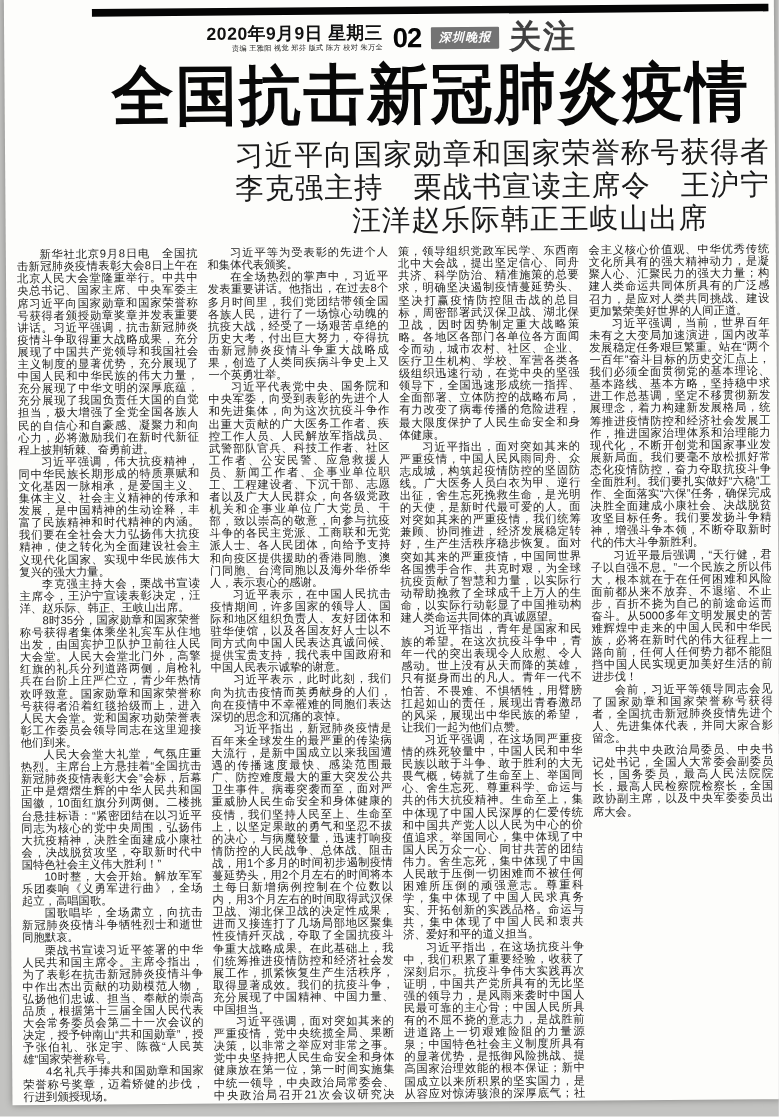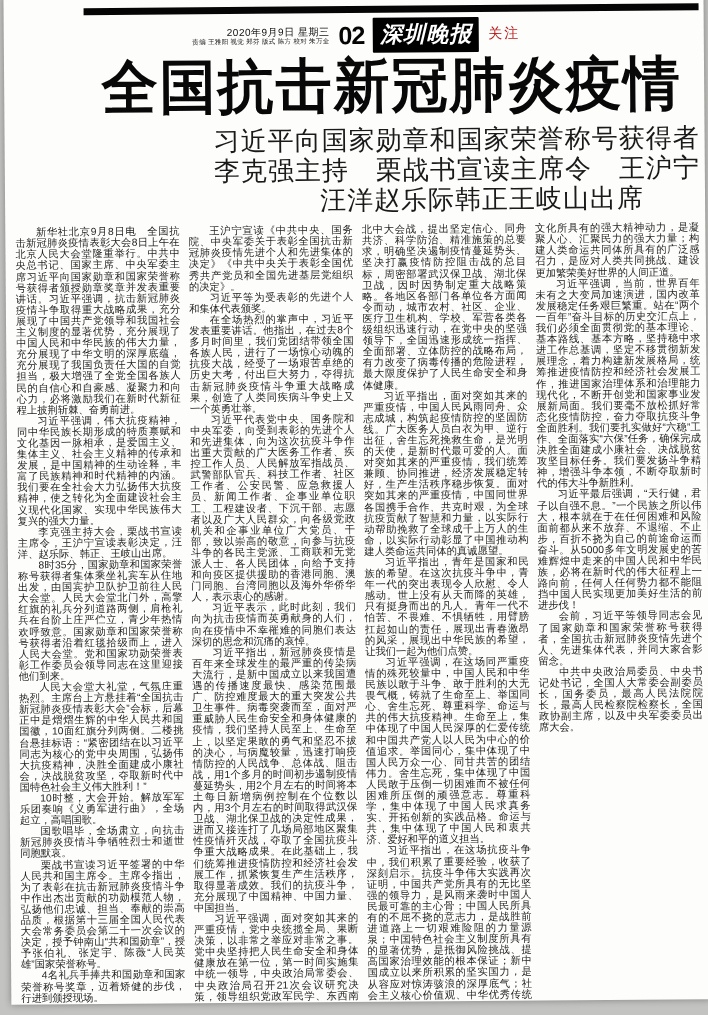--- a/index.html
+++ b/index.html
@@ -17,31 +17,31 @@
     overflow:hidden;
   }
   .content{position:absolute;left:8px;right:5px;top:12px;bottom:0;}
   .hdr{margin-left:72px;}
   .hdr-rule{height:7px;background:#050505;margin-bottom:5px;}
   .masthead{
     display:flex;align-items:center;justify-content:center;
     gap:9px;height:34px;margin-right:70px;
   }
   .dateblock{text-align:right;line-height:1.15;}
-  .dateline{font-size:10px;font-weight:normal;color:#111;letter-spacing:0.5px;}
+  .dateline{font-size:16px;font-weight:bold;color:#111;letter-spacing:0.5px;}
   .credits{font-size:6.5px;color:#222;letter-spacing:0.3px;}
   .pagenum{font-size:25px;font-weight:900;color:#050505;letter-spacing:-1px;}
   .paperlogo{
-    background:#000000;color:#fff;
+    background:#737373;color:#fff;
     font-family:"Liberation Serif",serif;font-weight:bold;font-style:italic;
-    font-size:22px;letter-spacing:1px;
+    font-size:11px;letter-spacing:1px;
     padding:2px 7px 3px 7px;border-radius:1px;
     white-space:nowrap;
   }
-  .section{font-size:14px;font-weight:400;color:#b91c1c;letter-spacing:2px;}
+  .section{font-size:29px;font-weight:700;color:#404040;letter-spacing:2px;}
   .headline{
     text-align:center;
     font-size:56px;font-weight:900;color:#080808;
     letter-spacing:2px;line-height:1.12;
     margin-top:3px;white-space:nowrap;
     transform:scaleY(1.05);
   }
   .subtitles{margin-top:7px;text-align:right;color:#1a1a1a;}
   .subtitles div{font-size:26px;line-height:1.16;letter-spacing:1px;font-weight:500;white-space:nowrap;}
   .sub3{padding-right:56px;}
@@ -86,24 +86,24 @@
     <div class="columns">
         <p>新华社北京9月8日电　全国抗击新冠肺炎疫情表彰大会8日上午在北京人民大会堂隆重举行。中共中央总书记、国家主席、中央军委主席习近平向国家勋章和国家荣誉称号获得者颁授勋章奖章并发表重要讲话。习近平强调，抗击新冠肺炎疫情斗争取得重大战略成果，充分展现了中国共产党领导和我国社会主义制度的显著优势，充分展现了中国人民和中华民族的伟大力量，充分展现了中华文明的深厚底蕴，充分展现了我国负责任大国的自觉担当，极大增强了全党全国各族人民的自信心和自豪感、凝聚力和向心力，必将激励我们在新时代新征程上披荆斩棘、奋勇前进。</p>
         <p>习近平强调，伟大抗疫精神，同中华民族长期形成的特质禀赋和文化基因一脉相承，是爱国主义、集体主义、社会主义精神的传承和发展，是中国精神的生动诠释，丰富了民族精神和时代精神的内涵。我们要在全社会大力弘扬伟大抗疫精神，使之转化为全面建设社会主义现代化国家、实现中华民族伟大复兴的强大力量。</p>
         <p>李克强主持大会，栗战书宣读主席令，王沪宁宣读表彰决定，汪洋、赵乐际、韩正、王岐山出席。</p>
         <p>8时35分，国家勋章和国家荣誉称号获得者集体乘坐礼宾车从住地出发，由国宾护卫队护卫前往人民大会堂。人民大会堂北门外，高擎红旗的礼兵分列道路两侧，肩枪礼兵在台阶上庄严伫立，青少年热情欢呼致意。国家勋章和国家荣誉称号获得者沿着红毯拾级而上，进入人民大会堂。党和国家功勋荣誉表彰工作委员会领导同志在这里迎接他们到来。</p>
         <p>人民大会堂大礼堂，气氛庄重热烈。主席台上方悬挂着“全国抗击新冠肺炎疫情表彰大会”会标，后幕正中是熠熠生辉的中华人民共和国国徽，10面红旗分列两侧。二楼挑台悬挂标语：“紧密团结在以习近平同志为核心的党中央周围，弘扬伟大抗疫精神，决胜全面建成小康社会，决战脱贫攻坚，夺取新时代中国特色社会主义伟大胜利！”</p>
         <p>10时整，大会开始。解放军军乐团奏响《义勇军进行曲》，全场起立，高唱国歌。</p>
         <p>国歌唱毕，全场肃立，向抗击新冠肺炎疫情斗争牺牲烈士和逝世同胞默哀。</p>
         <p>栗战书宣读习近平签署的中华人民共和国主席令。主席令指出，为了表彰在抗击新冠肺炎疫情斗争中作出杰出贡献的功勋模范人物，弘扬他们忠诚、担当、奉献的崇高品质，根据第十三届全国人民代表大会常务委员会第二十一次会议的决定，授予钟南山“共和国勋章”，授予张伯礼、张定宇、陈薇“人民英雄”国家荣誉称号。</p>
         <p>4名礼兵手捧共和国勋章和国家荣誉称号奖章，迈着矫健的步伐，行进到颁授现场。</p>
-        <p>王沪宁宣读《中共中央、国务院、中央军委关于表彰全国抗击新冠肺炎疫情先进个人和先进集体的决定》《中共中央关于表彰全国优秀共产党员和全国先进基层党组织的决定》。</p>
         <p>习近平等为受表彰的先进个人和集体代表颁奖。</p>
         <p>在全场热烈的掌声中，习近平发表重要讲话。他指出，在过去8个多月时间里，我们党团结带领全国各族人民，进行了一场惊心动魄的抗疫大战，经受了一场艰苦卓绝的历史大考，付出巨大努力，夺得抗击新冠肺炎疫情斗争重大战略成果，创造了人类同疾病斗争史上又一个英勇壮举。</p>
         <p>习近平代表党中央、国务院和中央军委，向受到表彰的先进个人和先进集体，向为这次抗疫斗争作出重大贡献的广大医务工作者、疾控工作人员、人民解放军指战员、武警部队官兵、科技工作者、社区工作者、公安民警、应急救援人员、新闻工作者、企事业单位职工、工程建设者、下沉干部、志愿者以及广大人民群众，向各级党政机关和企事业单位广大党员、干部，致以崇高的敬意，向参与抗疫斗争的各民主党派、工商联和无党派人士、各人民团体，向给予支持和向疫区提供援助的香港同胞、澳门同胞、台湾同胞以及海外华侨华人，表示衷心的感谢。</p>
+        <p>习近平表示，在中国人民抗击疫情期间，许多国家的领导人、国际和地区组织负责人、友好团体和驻华使馆，以及各国友好人士以不同方式向中国人民表达真诚问候、提供宝贵支持，我代表中国政府和中国人民表示诚挚的谢意。</p>
         <p>习近平表示，此时此刻，我们向为抗击疫情而英勇献身的人们，向在疫情中不幸罹难的同胞们表达深切的思念和沉痛的哀悼。</p>
         <p>习近平指出，新冠肺炎疫情是百年来全球发生的最严重的传染病大流行，是新中国成立以来我国遭遇的传播速度最快、感染范围最广、防控难度最大的重大突发公共卫生事件。病毒突袭而至，面对严重威胁人民生命安全和身体健康的疫情，我们坚持人民至上、生命至上，以坚定果敢的勇气和坚忍不拔的决心，与病魔较量，迅速打响疫情防控的人民战争、总体战、阻击战，用1个多月的时间初步遏制疫情蔓延势头，用2个月左右的时间将本土每日新增病例控制在个位数以内，用3个月左右的时间取得武汉保卫战、湖北保卫战的决定性成果，进而又接连打了几场局部地区聚集性疫情歼灭战，夺取了全国抗疫斗争重大战略成果。在此基础上，我们统筹推进疫情防控和经济社会发展工作，抓紧恢复生产生活秩序，取得显著成效。我们的抗疫斗争，充分展现了中国精神、中国力量、中国担当。</p>
         <p>习近平强调，面对突如其来的严重疫情，党中央统揽全局、果断决策，以非常之举应对非常之事。党中央坚持把人民生命安全和身体健康放在第一位，第一时间实施集中统一领导，中央政治局常委会、中央政治局召开21次会议研究决策，领导组织党政军民学、东西南北中大会战，提出坚定信心、同舟共济、科学防治、精准施策的总要求，明确坚决遏制疫情蔓延势头、坚决打赢疫情防控阻击战的总目标，周密部署武汉保卫战、湖北保卫战，因时因势制定重大战略策略。各地区各部门各单位各方面闻令而动，城市农村、社区、企业、医疗卫生机构、学校、军营各类各级组织迅速行动，在党中央的坚强领导下，全国迅速形成统一指挥、全面部署、立体防控的战略布局，有力改变了病毒传播的危险进程，最大限度保护了人民生命安全和身体健康。</p>
         <p>习近平指出，面对突如其来的严重疫情，中国人民风雨同舟、众志成城，构筑起疫情防控的坚固防线。广大医务人员白衣为甲、逆行出征，舍生忘死挽救生命，是光明的天使，是新时代最可爱的人。面对突如其来的严重疫情，我们统筹兼顾、协同推进，经济发展稳定转好，生产生活秩序稳步恢复。面对突如其来的严重疫情，中国同世界各国携手合作、共克时艰，为全球抗疫贡献了智慧和力量，以实际行动帮助挽救了全球成千上万人的生命，以实际行动彰显了中国推动构建人类命运共同体的真诚愿望。</p>
         <p>习近平指出，青年是国家和民族的希望。在这次抗疫斗争中，青年一代的突出表现令人欣慰、令人感动。世上没有从天而降的英雄，只有挺身而出的凡人。青年一代不怕苦、不畏难、不惧牺牲，用臂膀扛起如山的责任，展现出青春激昂的风采，展现出中华民族的希望，让我们一起为他们点赞。</p>
         <p>习近平强调，在这场同严重疫情的殊死较量中，中国人民和中华民族以敢于斗争、敢于胜利的大无畏气概，铸就了生命至上、举国同心、舍生忘死、尊重科学、命运与共的伟大抗疫精神。生命至上，集中体现了中国人民深厚的仁爱传统和中国共产党人以人民为中心的价值追求。举国同心，集中体现了中国人民万众一心、同甘共苦的团结伟力。舍生忘死，集中体现了中国人民敢于压倒一切困难而不被任何困难所压倒的顽强意志。尊重科学，集中体现了中国人民求真务实、开拓创新的实践品格。命运与共，集中体现了中国人民和衷共济、爱好和平的道义担当。</p>
         <p>习近平指出，在这场抗疫斗争中，我们积累了重要经验，收获了深刻启示。抗疫斗争伟大实践再次证明，中国共产党所具有的无比坚强的领导力，是风雨来袭时中国人民最可靠的主心骨；中国人民所具有的不屈不挠的意志力，是战胜前进道路上一切艰难险阻的力量源泉；中国特色社会主义制度所具有的显著优势，是抵御风险挑战、提高国家治理效能的根本保证；新中国成立以来所积累的坚实国力，是从容应对惊涛骇浪的深厚底气；社会主义核心价值观、中华优秀传统文化所具有的强大精神动力，是凝聚人心、汇聚民力的强大力量；构建人类命运共同体所具有的广泛感召力，是应对人类共同挑战、建设更加繁荣美好世界的人间正道。</p>
         <p>习近平强调，当前，世界百年未有之大变局加速演进，国内改革发展稳定任务艰巨繁重。站在“两个一百年”奋斗目标的历史交汇点上，我们必须全面贯彻党的基本理论、基本路线、基本方略，坚持稳中求进工作总基调，坚定不移贯彻新发展理念，着力构建新发展格局，统筹推进疫情防控和经济社会发展工作，推进国家治理体系和治理能力现代化，不断开创党和国家事业发展新局面。我们要毫不放松抓好常态化疫情防控，奋力夺取抗疫斗争全面胜利。我们要扎实做好“六稳”工作、全面落实“六保”任务，确保完成决胜全面建成小康社会、决战脱贫攻坚目标任务。我们要发扬斗争精神，增强斗争本领，不断夺取新时代的伟大斗争新胜利。</p>
         <p>习近平最后强调，“天行健，君子以自强不息。”一个民族之所以伟大，根本就在于在任何困难和风险面前都从来不放弃、不退缩、不止步，百折不挠为自己的前途命运而奋斗。从5000多年文明发展史的苦难辉煌中走来的中国人民和中华民族，必将在新时代的伟大征程上一路向前，任何人任何势力都不能阻挡中国人民实现更加美好生活的前进步伐！</p>
         <p>会前，习近平等领导同志会见了国家勋章和国家荣誉称号获得者，全国抗击新冠肺炎疫情先进个人、先进集体代表，并同大家合影留念。</p>

